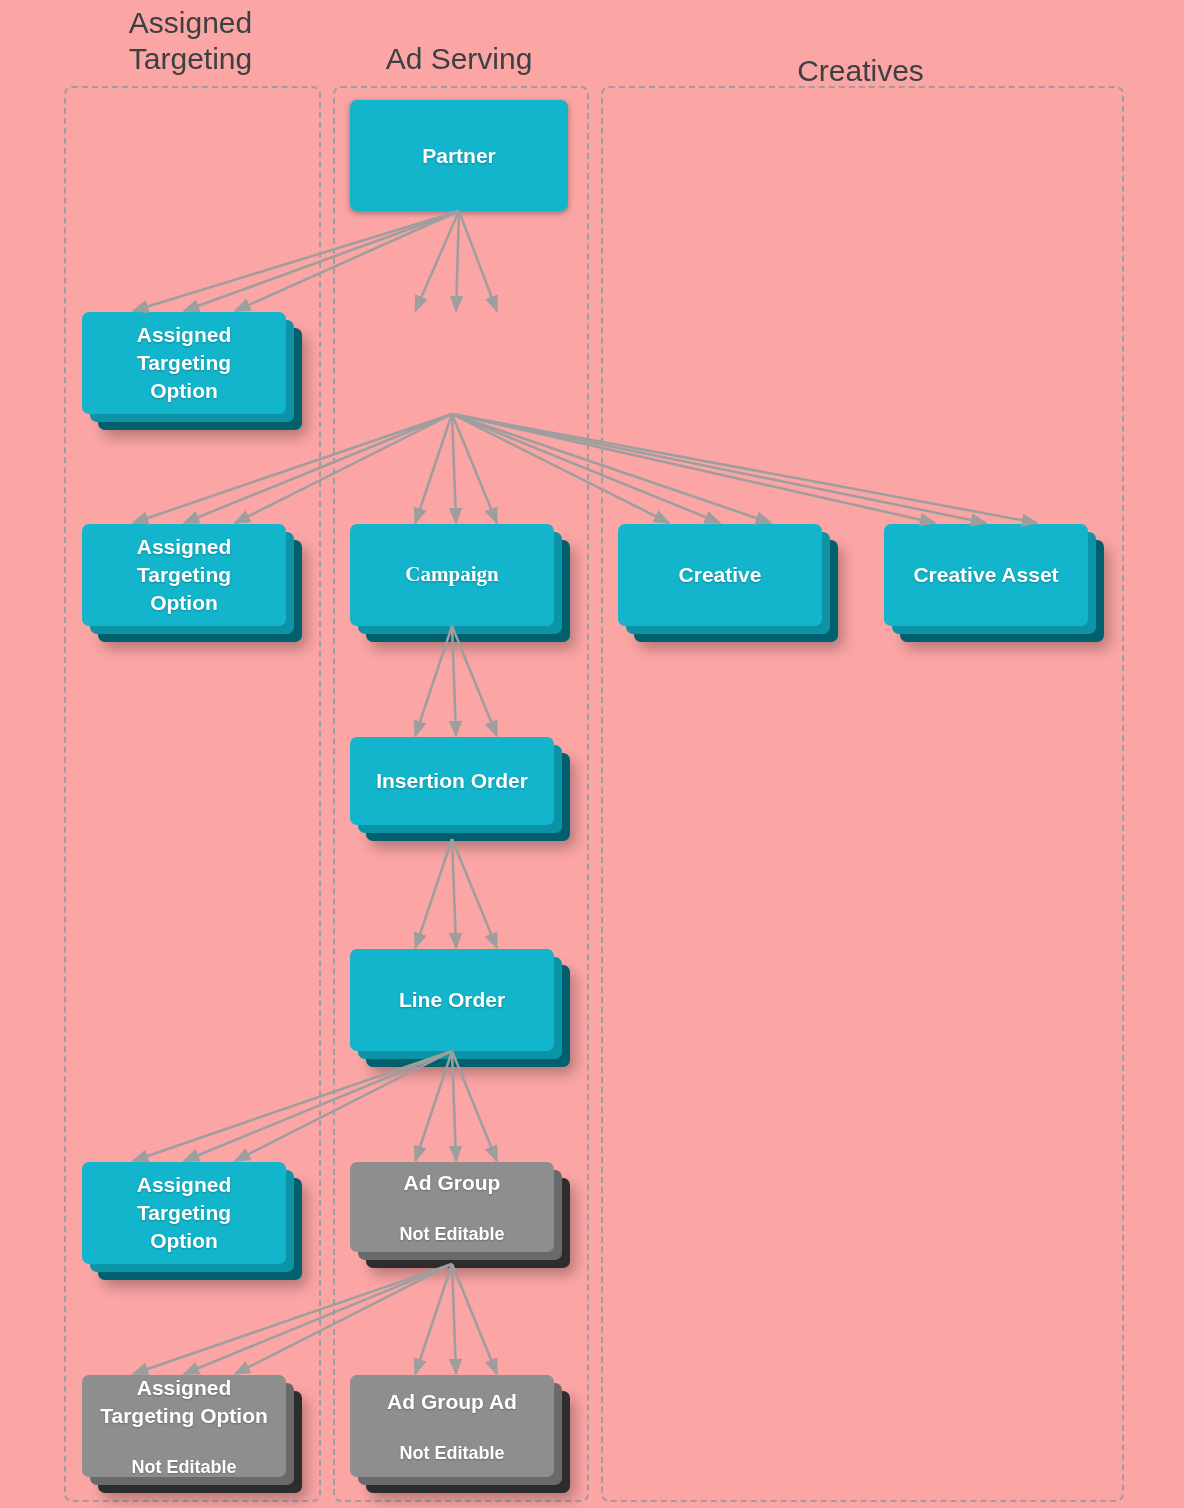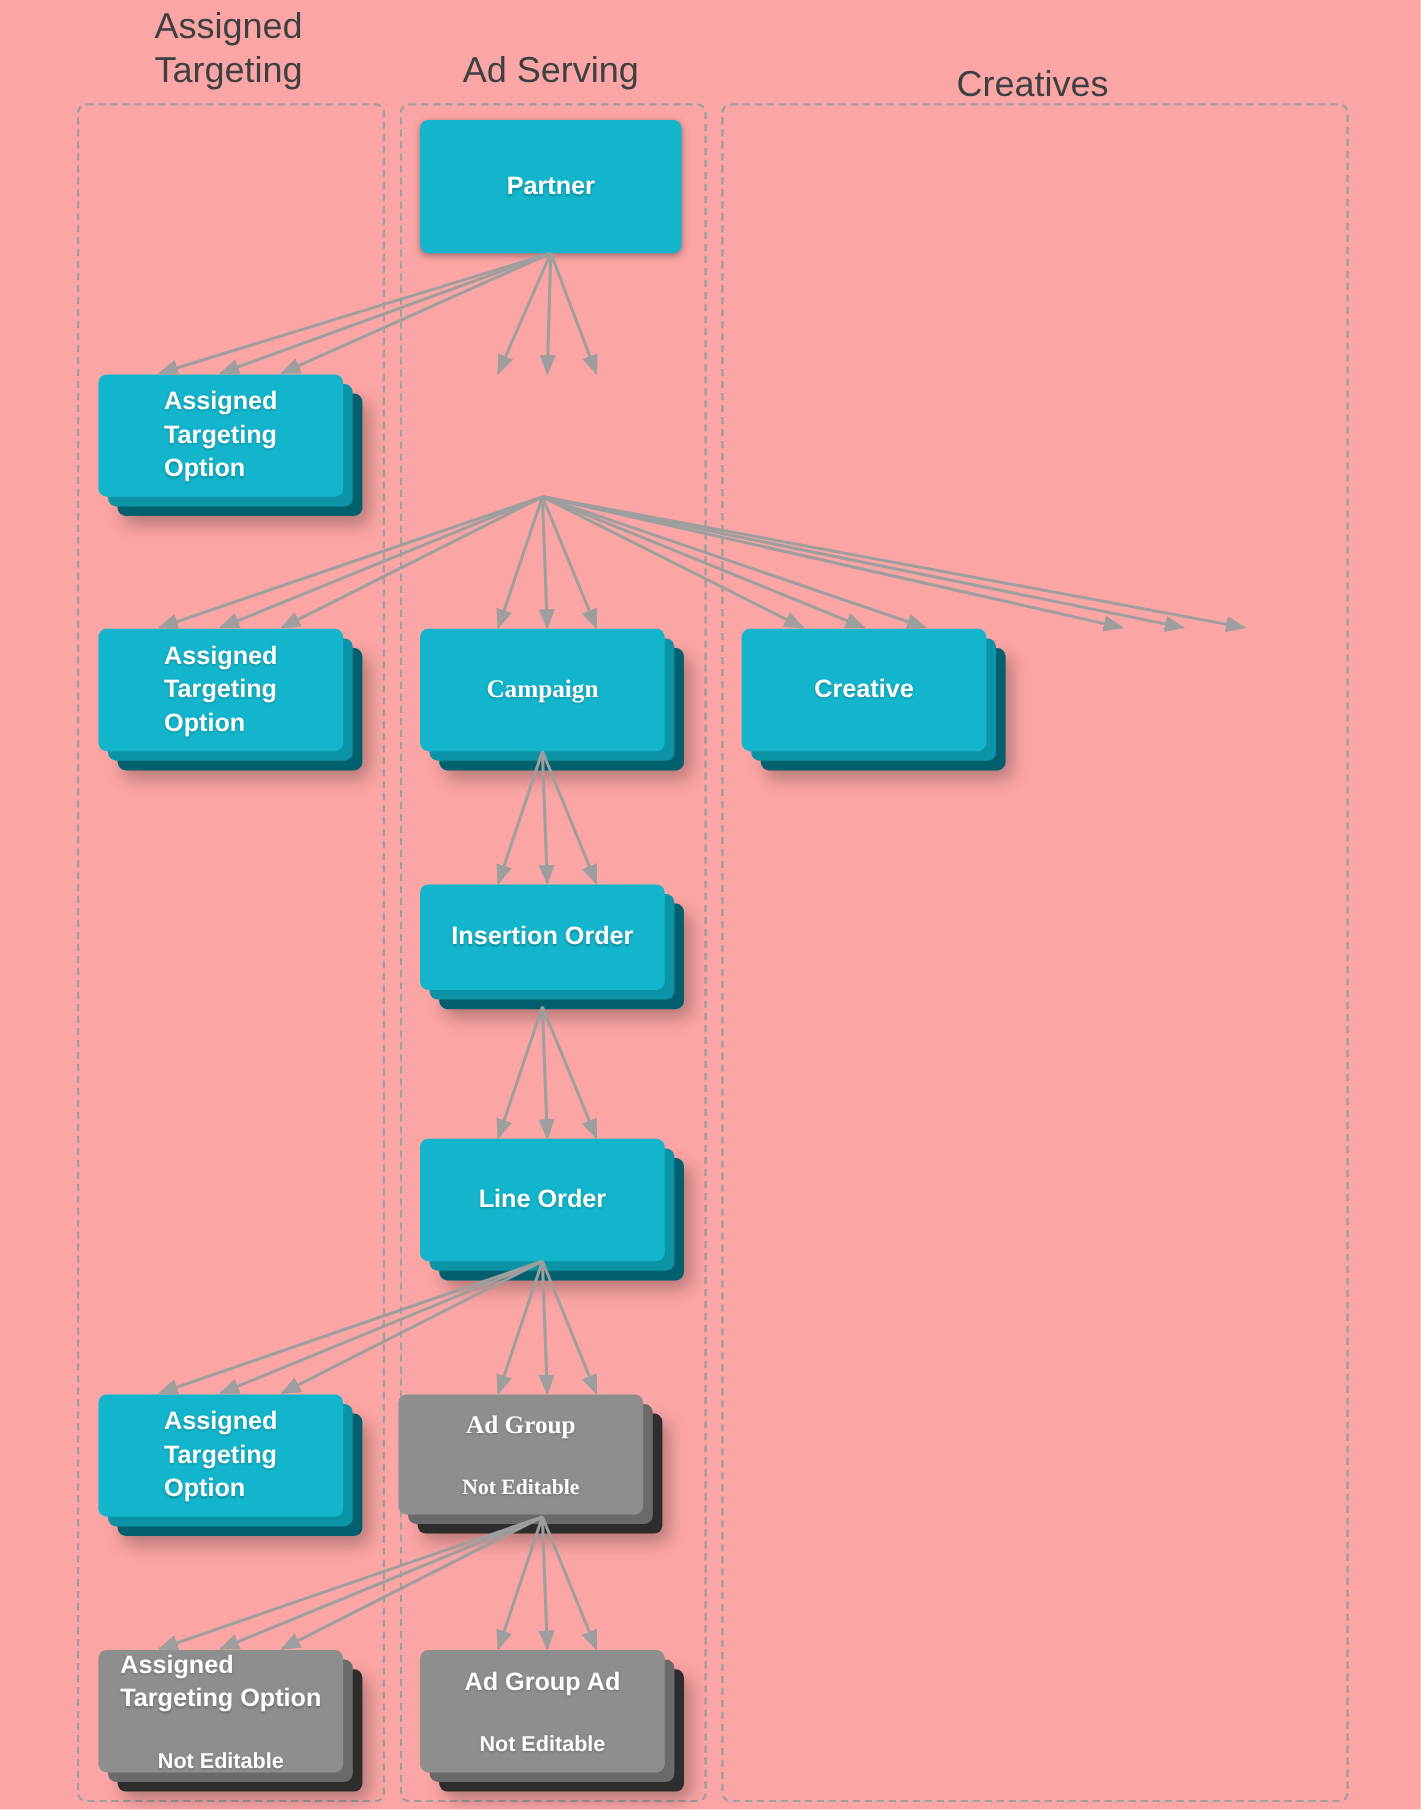--- a/index.html
+++ b/index.html
@@ -33,21 +33,21 @@
     white-space: pre-line;
   }
   .node {
     position: absolute;
     border-radius: 7px;
     color: #ffffff;
     display: flex;
     flex-direction: column;
     justify-content: center;
     align-items: center;
-    text-align: left;
+    text-align: center;
   }
   .node .label {
     font-size: 21px;
     font-weight: bold;
     line-height: 1.32;
     white-space: pre-line;
     text-shadow: 0 1px 2px rgba(0,0,0,0.25);
   }
   .node .sublabel {
     font-size: 18px;
@@ -106,36 +106,39 @@
   </div>
 
   <div class="node cyan" style="left:350px; top:524px; width:204px; height:102px;font-family:Liberation Serif, serif;">
     <div class="label">Campaign</div>
   </div>
 
   <div class="node cyan" style="left:618px; top:524px; width:204px; height:102px;">
     <div class="label">Creative</div>
   </div>
 
+  <div class="node cyan" style="left:884px; top:524px; width:204px; height:102px;">
+    <div class="label">Creative Asset</div>
+  </div>
 
   <div class="node cyan" style="left:350px; top:737px; width:204px; height:88px;">
     <div class="label">Insertion Order</div>
   </div>
 
   <div class="node cyan" style="left:350px; top:949px; width:204px; height:102px;">
     <div class="label">Line Order</div>
   </div>
 
   <div class="node cyan" style="left:82px; top:1162px; width:204px; height:102px;">
     <div class="label">Assigned
 Targeting
 Option</div>
   </div>
 
-  <div class="node gray" style="left:332px; top:1162px; width:204px; height:100px;font-family:Liberation Serif, serif;">
+  <div class="node gray" style="left:350px; top:1162px; width:204px; height:90px;">
     <div class="label">Ad Group</div>
     <div class="sublabel">Not Editable</div>
   </div>
 
   <div class="node gray" style="left:82px; top:1375px; width:204px; height:102px;">
     <div class="label">Assigned
 Targeting Option</div>
     <div class="sublabel">Not Editable</div>
   </div>
 

